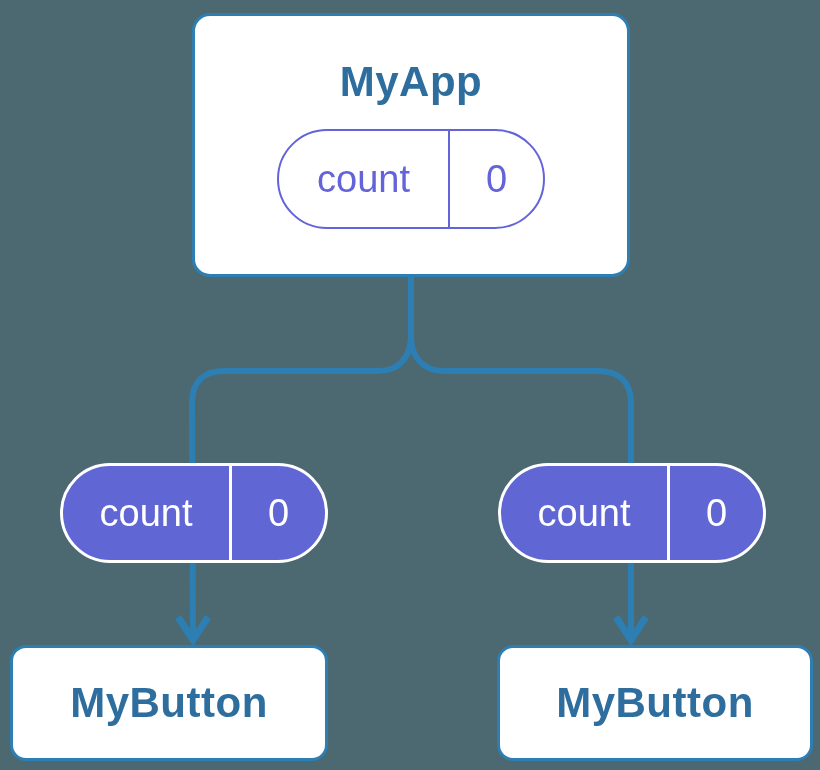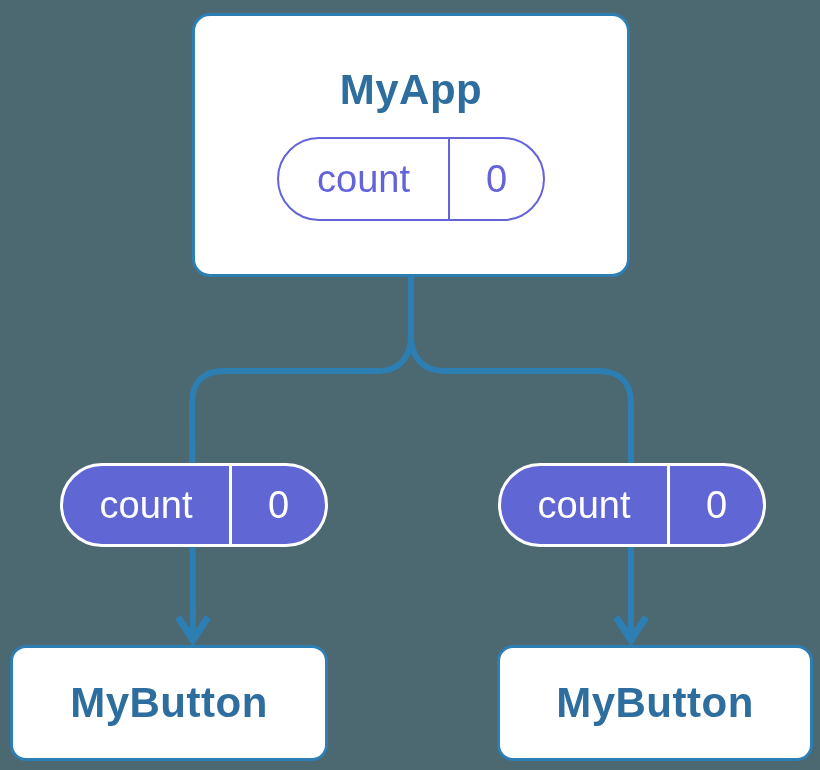--- a/index.html
+++ b/index.html
@@ -37,21 +37,21 @@
   .root-card {
     left: 192px; top: 13px;
     width: 438px; height: 264px;
     gap: 26px;
     justify-content: center;
   }
   .pill {
     display: flex;
     align-items: stretch;
     box-sizing: border-box;
-    width: 268px; height: 84px;
+    width: 268px; height: 100px;
     border-radius: 50px;
     overflow: hidden;
   }
   .pill-outline {
     background: #ffffff;
     border: 2.5px solid #6364D9;
     color: #6364D9;
   }
   .pill-filled {
     position: absolute;

